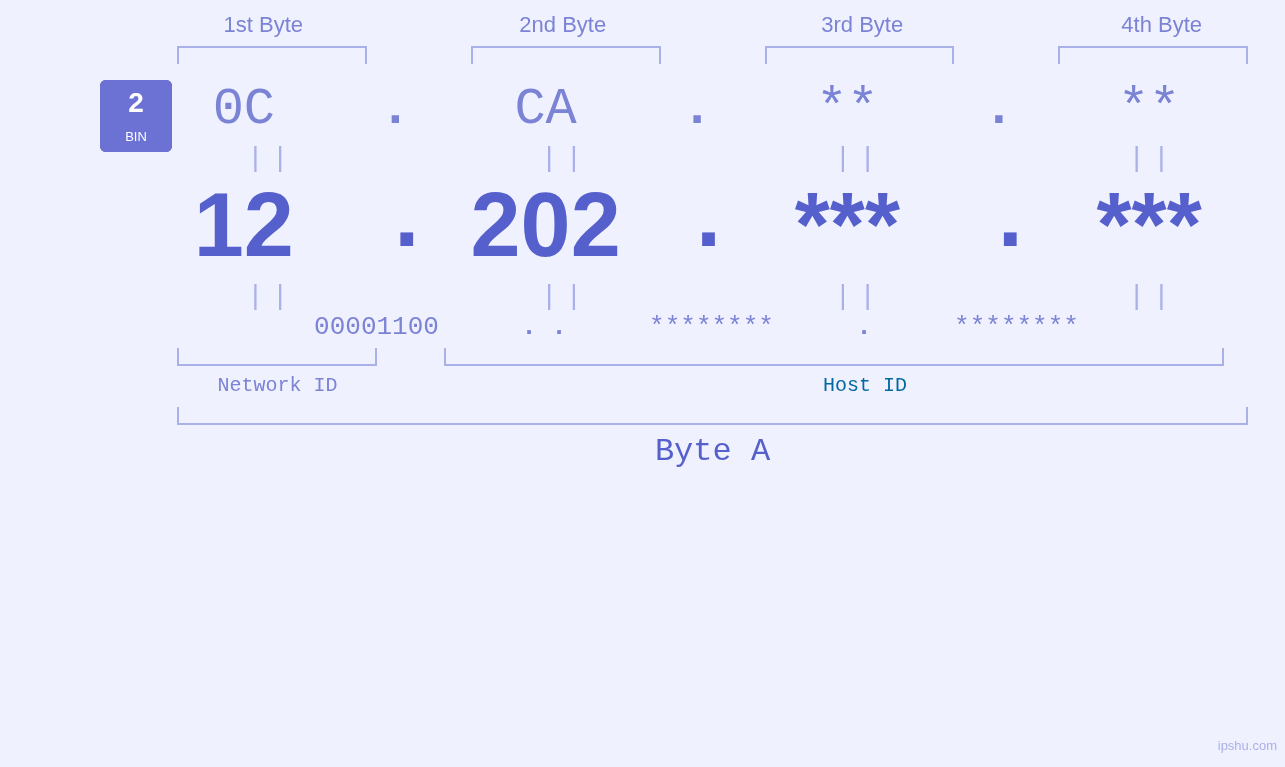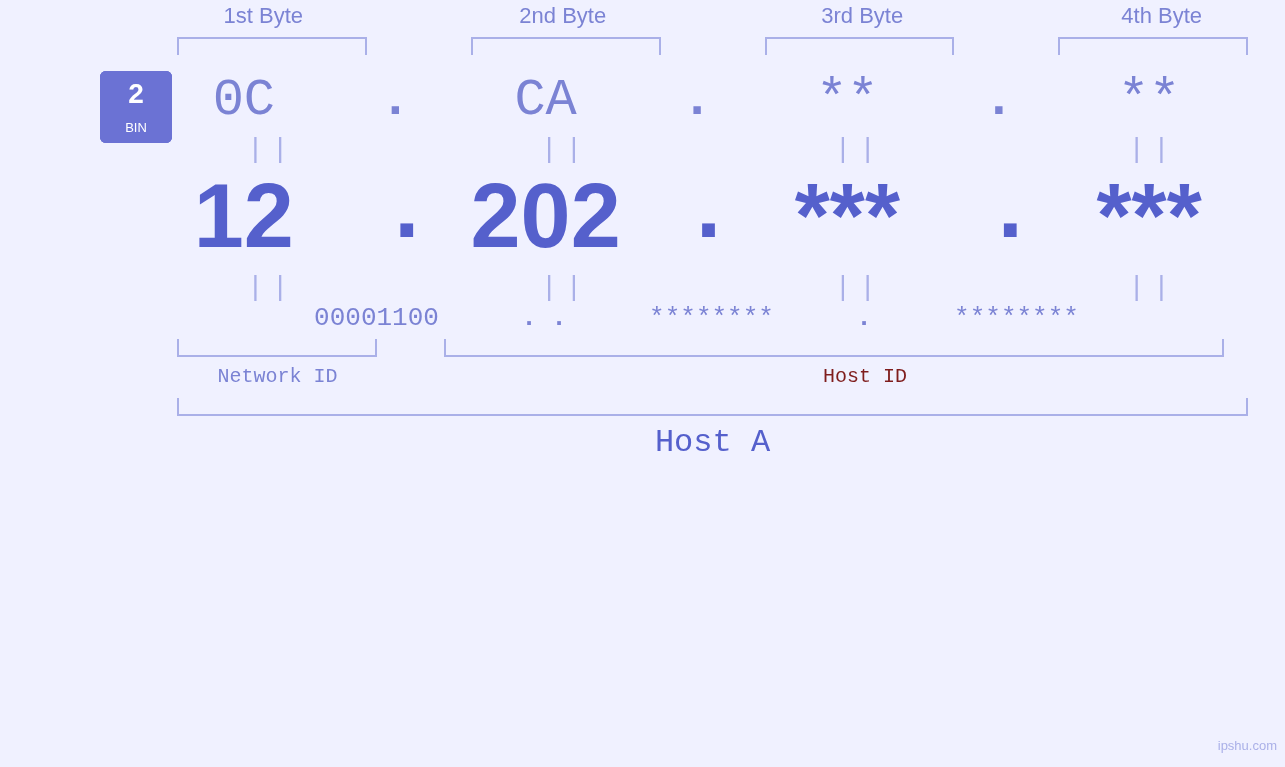--- a/index.html
+++ b/index.html
@@ -21,21 +21,21 @@
       flex-direction: column;
       align-items: center;
     }
 
     
     .byte-labels-row {
       display: flex;
       justify-content: center;
       align-items: flex-start;
       width: 100%;
-      padding-top: 3px;
+      padding-top: 12px;
       padding-left: 140px;
       gap: 13px;
     }
 
     .byte-label {
       color: #7b83d4;
       font-size: 22px;
       font-family: Arial, sans-serif;
       text-align: center;
       width: 275px;
@@ -311,26 +311,26 @@
     <div style="width:200px; height:18px; border-bottom:2px solid #aab0e8; border-left:2px solid #aab0e8; border-right:2px solid #aab0e8; margin:0 37px;"></div>
 
     <div style="width:30px;flex-shrink:0;"></div>
 
     <div style="flex:1; max-width:780px; height:18px; border-bottom:2px solid #aab0e8; border-left:2px solid #aab0e8; border-right:2px solid #aab0e8; margin-right:37px;"></div>
   </div>
 
   <div style="display:flex; align-items:center; padding-left:140px; width:100%; margin-top:8px;">
     <div style="width:275px; text-align:center; color:#7b83d4; font-size:20px; font-family:'Courier New',Courier,monospace;">Network ID</div>
     <div style="width:30px;flex-shrink:0;"></div>
-    <div style="flex:1; text-align:center; color:#7f1d1d; font-size:20px; font-family:'Courier New',Courier,monospace;">Host ID</div>
+    <div style="flex:1; text-align:center; color:#0369a1; font-size:20px; font-family:'Courier New',Courier,monospace;">Host ID</div>
   </div>
 
   <div style="display:flex; align-items:center; padding-left:140px; width:100%; margin-top:10px;">
     <div style="flex:1; margin:0 37px; height:18px; border-bottom:2px solid #aab0e8; border-left:2px solid #aab0e8; border-right:2px solid #aab0e8;"></div>
   </div>
 
   <div style="display:flex; align-items:center; padding-left:140px; width:100%; margin-top:8px;">
-    <div style="flex:1; margin:0 37px; text-align:center; color:#5560cc; font-size:32px; font-family:'Courier New',Courier,monospace;">Host A</div>
+    <div style="flex:1; margin:0 37px; text-align:center; color:#5560cc; font-size:32px; font-family:'Courier New',Courier,monospace;">Byte A</div>
   </div>
 
   <div class="watermark">ipshu.com</div>
 
 </div>
 
 </body></html>

